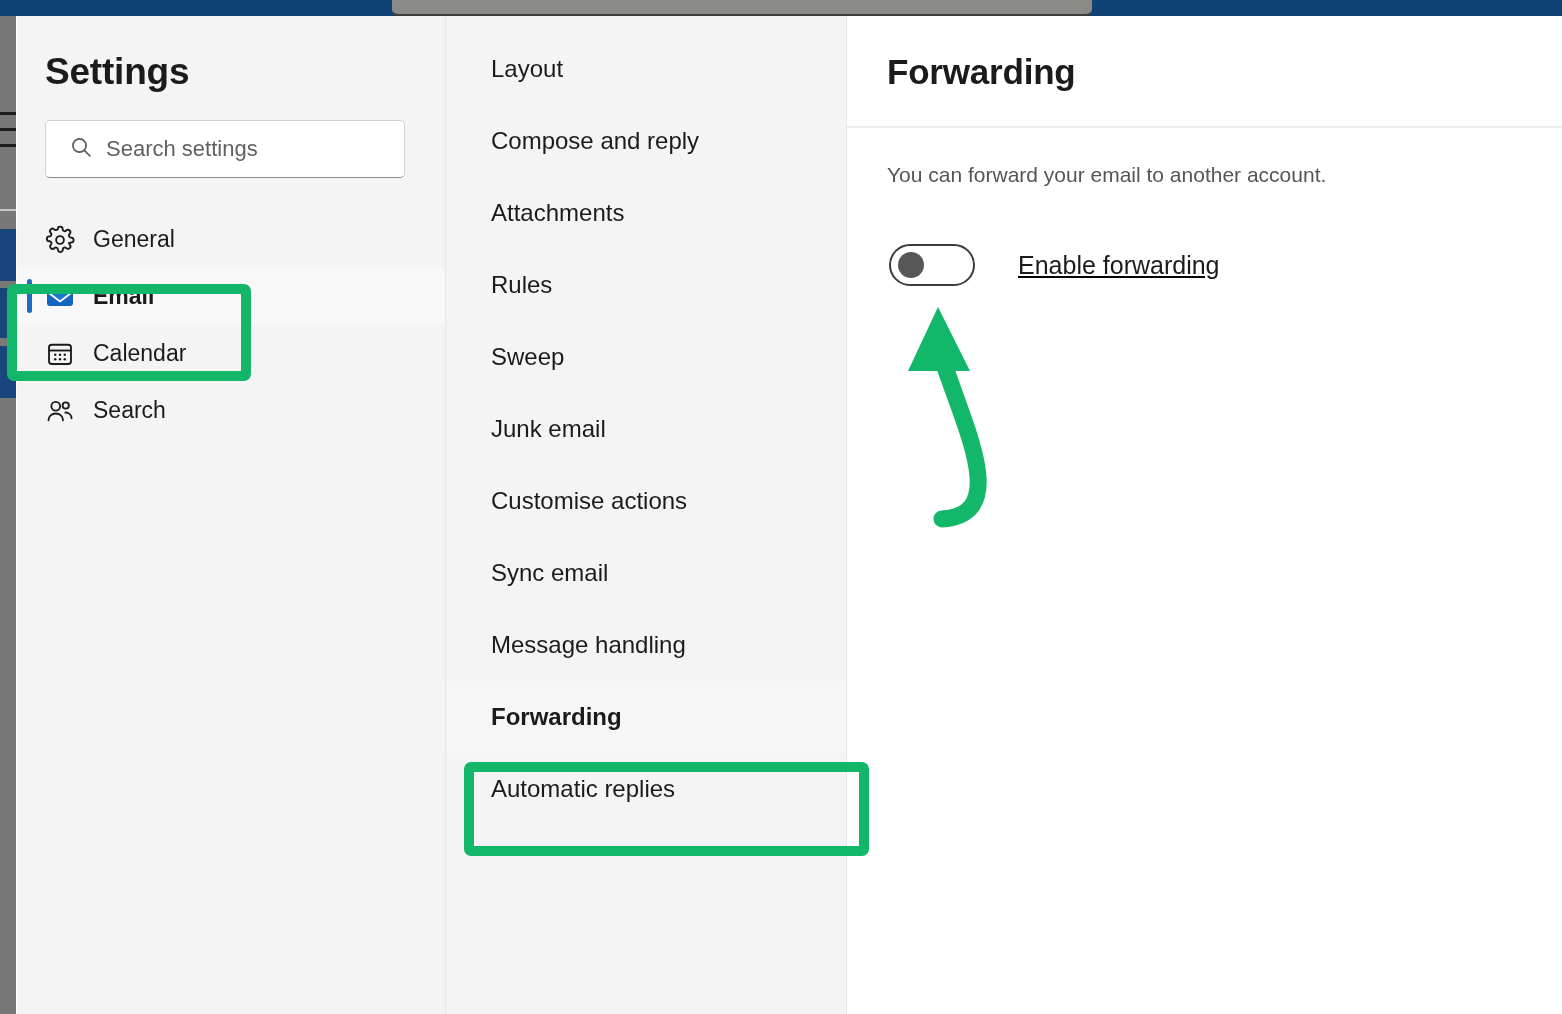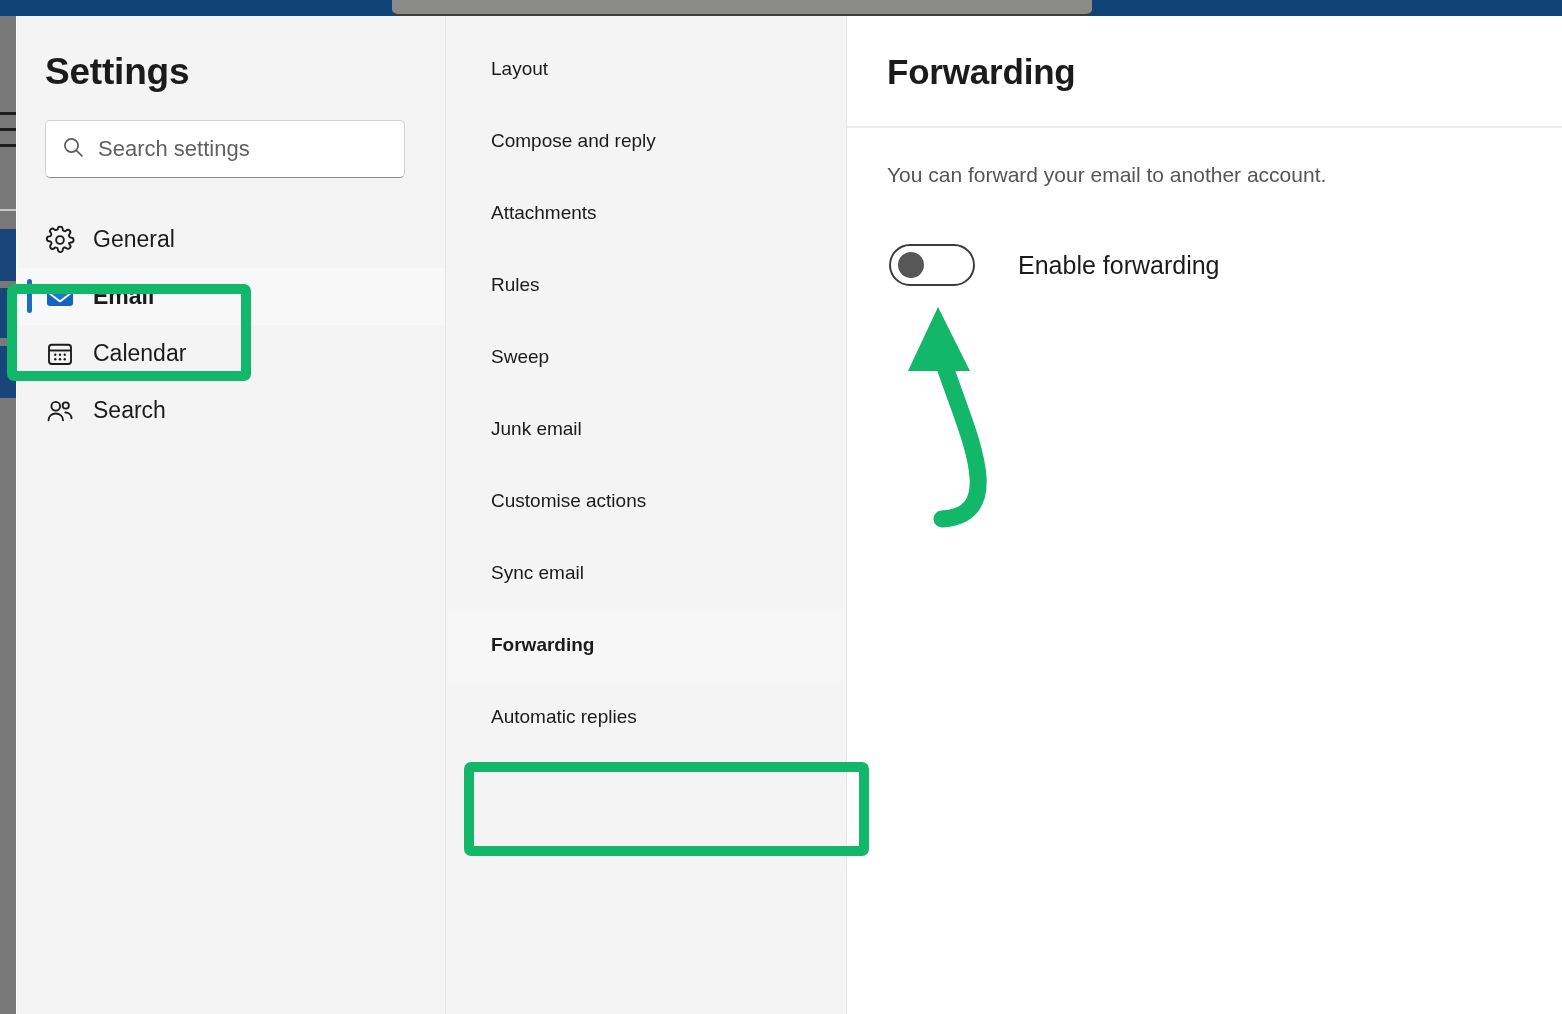--- a/index.html
+++ b/index.html
@@ -93,21 +93,21 @@
     margin: 27px 0 0 28px;
     width: 360px;
     height: 58px;
     background: #ffffff;
     border: 1px solid #d2d2d2;
     border-bottom-color: #8a8a8a;
     border-radius: 5px;
     box-sizing: border-box;
     display: flex;
     align-items: center;
-    padding: 0 16px;
+    padding: 0 24px;
   }
   #search-wrap .mag {
     flex: 0 0 auto;
     margin-right: 14px;
     display: block;
   }
   #search-input {
     border: none;
     outline: none;
     background: transparent;
@@ -166,21 +166,21 @@
     box-sizing: border-box;
     padding-top: 17px;
     position: relative;
   }
   .sub-item {
     height: 72px;
     display: flex;
     align-items: center;
     padding-left: 45px;
     box-sizing: border-box;
-    font-size: 19px;
+    font-size: 24px;
     color: #1b1b1b;
     cursor: pointer;
   }
   .sub-item.selected {
     background: #f6f6f6;
     font-weight: 700;
   }
 
   
   #settings-detail {
@@ -208,20 +208,21 @@
     top: 147px;
     font-size: 21px;
     color: #555555;
   }
   #toggle-row {
     position: absolute;
     left: 42px;
     top: 228px;
     display: flex;
     align-items: center;
+    text-decoration: underline;
   }
   #toggle-switch {
     width: 86px;
     height: 42px;
     border-radius: 21px;
     border: 2px solid #3b3b3b;
     background: #ffffff;
     box-sizing: border-box;
     position: relative;
     cursor: pointer;
@@ -363,20 +364,21 @@
 
   <div id="settings-sub">
     <div class="sub-item">Layout</div>
     <div class="sub-item">Compose and reply</div>
     <div class="sub-item">Attachments</div>
     <div class="sub-item">Rules</div>
     <div class="sub-item">Sweep</div>
     <div class="sub-item">Junk email</div>
     <div class="sub-item">Customise actions</div>
     <div class="sub-item">Sync email</div>
+    <div class="sub-item">Message handling</div>
     <div class="sub-item selected">Forwarding</div>
     <div class="sub-item">Automatic replies</div>
   </div>
 
   <div id="settings-detail">
     <div id="detail-title">Forwarding</div>
     <div id="detail-rule"></div>
     <div id="detail-desc">You can forward your email to another account.</div>
 
     <div id="toggle-row">

